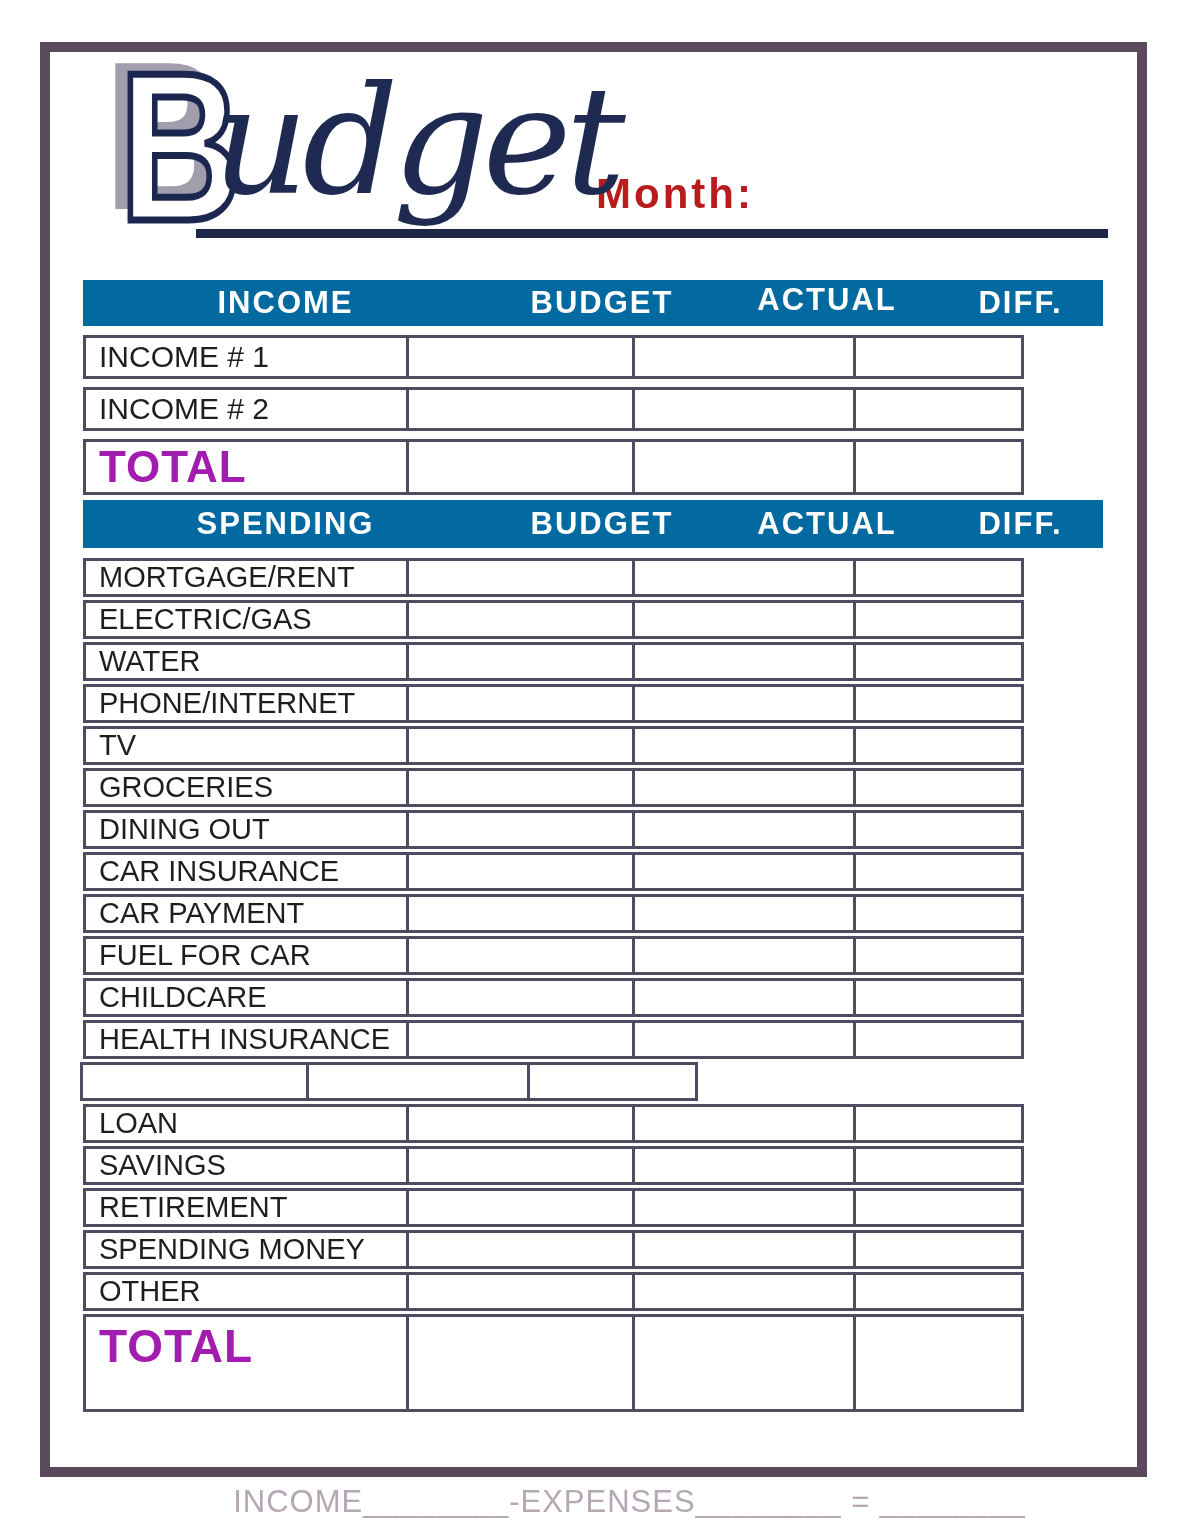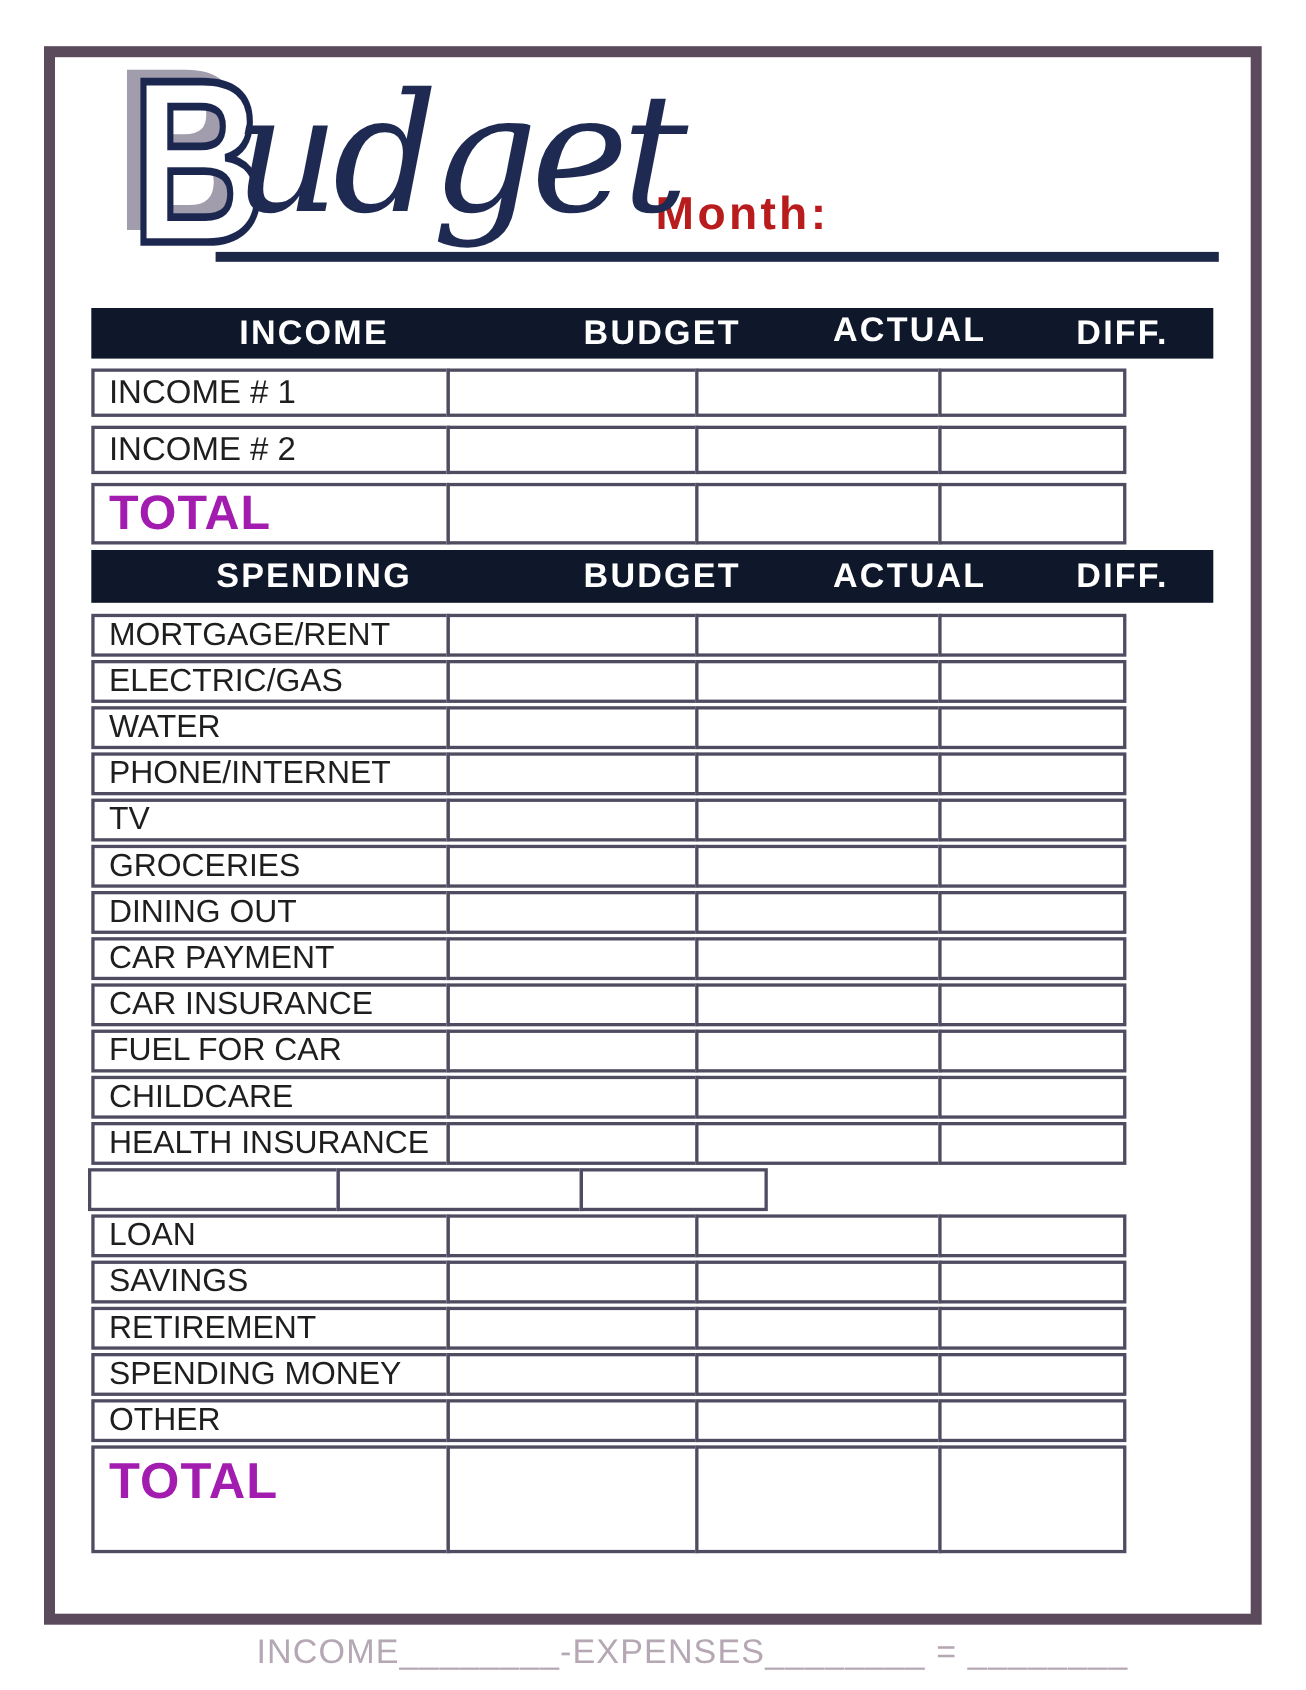--- a/index.html
+++ b/index.html
@@ -32,21 +32,21 @@
     letter-spacing:3px;font-weight:700;z-index:2;
   }
   .title-rule{
     position:absolute;left:196px;top:229px;width:912px;height:9px;
     background:#1d2748;z-index:1;
   }
   
   .section{position:absolute;left:83px;width:1020px;}
   #income-section{top:280px;}
   #expense-section{top:500px;}
-  .band{display:flex;background:#0f172a;align-items:center;}
+  .band{display:flex;background:#0369a1;align-items:center;}
   #income-section .band{height:46px;}
   #expense-section .band{height:48px;}
   .hcell{
     display:flex;align-items:center;justify-content:center;
     color:#ffffff;font-weight:bold;font-size:31px;letter-spacing:2px;
   }
   .hcell.c0{width:405px;}
   .hcell.c1{width:228px;}
   .hcell.c2{width:222px;}
   .hcell.c3{width:165px;}
@@ -185,29 +185,29 @@
       <div class="trow">
         <div class="cell c0">
           <span class="row-label">DINING OUT</span>
         </div>
         <div class="cell c1"></div>
         <div class="cell c2"></div>
         <div class="cell c3"></div>
       </div>
       <div class="trow">
         <div class="cell c0">
+          <span class="row-label">CAR INSURANCE</span>
+        </div>
+        <div class="cell c1"></div>
+        <div class="cell c2"></div>
+        <div class="cell c3"></div>
+      </div>
+      <div class="trow">
+        <div class="cell c0">
           <span class="row-label">CAR PAYMENT</span>
-        </div>
-        <div class="cell c1"></div>
-        <div class="cell c2"></div>
-        <div class="cell c3"></div>
-      </div>
-      <div class="trow">
-        <div class="cell c0">
-          <span class="row-label">CAR INSURANCE</span>
         </div>
         <div class="cell c1"></div>
         <div class="cell c2"></div>
         <div class="cell c3"></div>
       </div>
       <div class="trow">
         <div class="cell c0">
           <span class="row-label">FUEL FOR CAR</span>
         </div>
         <div class="cell c1"></div>

